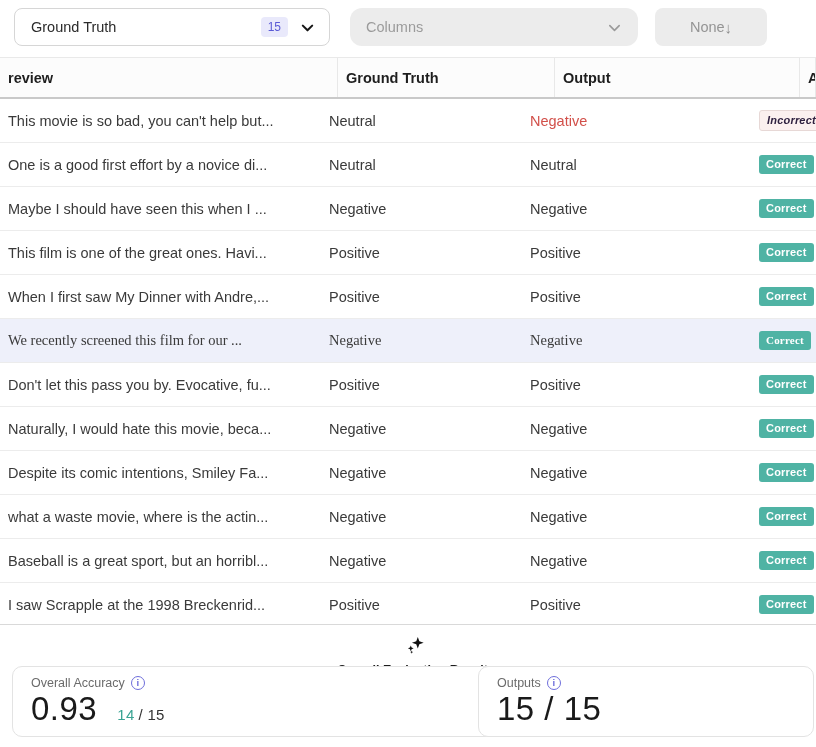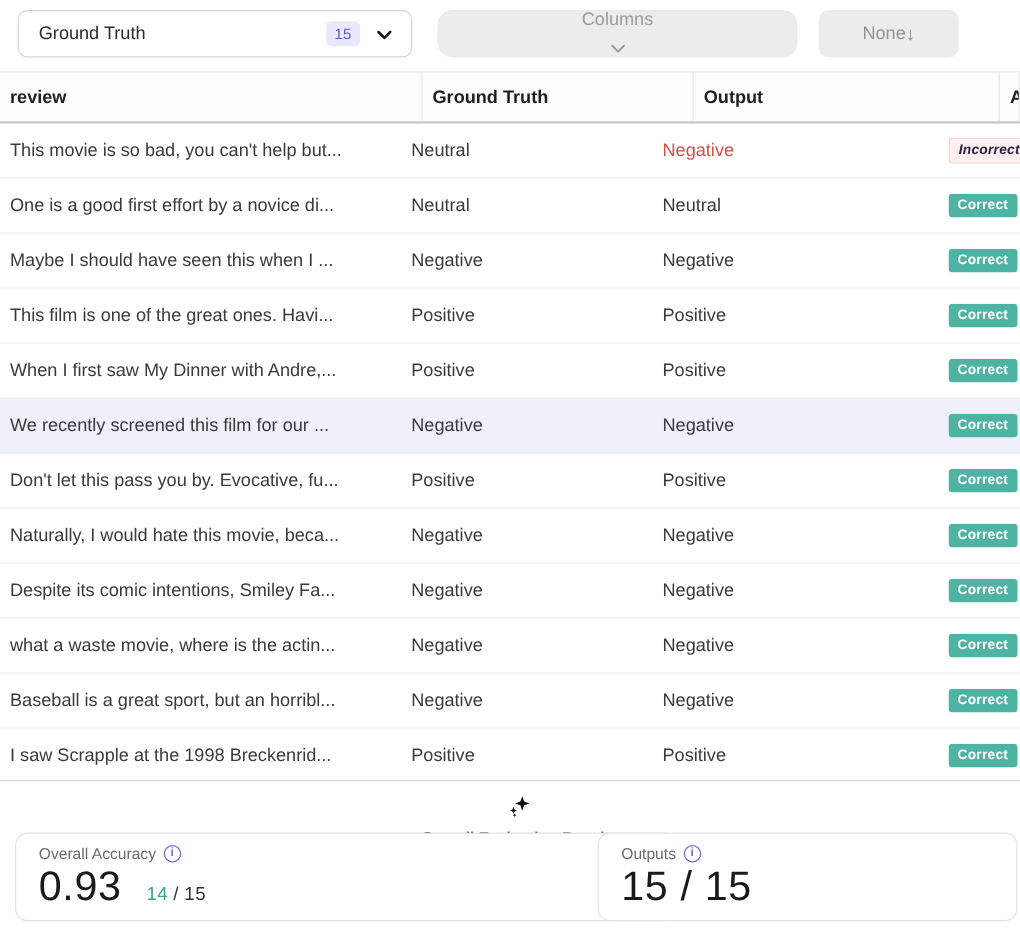--- a/index.html
+++ b/index.html
@@ -19,21 +19,21 @@
   .dd-ground-label { flex:1; font-size:14.5px; color:#2b2b2b; }
   .count-badge {
     background:#e9e9fb; color:#5b5bd6; font-size:12px; line-height:1;
     padding:4px 7px; border-radius:4px;
   }
   .chev-dark { color:#161616; display:flex; align-items:center; }
   .chev-gray { color:#9a9a9a; display:flex; align-items:center; }
   .dd-columns {
     position:absolute; left:350px; top:8px; width:288px; height:38px;
     background:#ececec; border-radius:12px;
-    display:flex; align-items:center; padding:0 16px; cursor:pointer;flex-direction:column;
+    display:flex; align-items:center; padding:0 16px; cursor:pointer;
   }
   .dd-columns-label { flex:1; font-size:14.5px; color:#9b9b9b; }
   .btn-none {
     position:absolute; left:655px; top:8px; width:112px; height:38px;
     background:#ececec; border-radius:8px;
     display:flex; align-items:center; justify-content:center;
     padding:0 18px; font-size:14.5px; color:#949494; cursor:pointer;
   }
   .sort-arrow { font-size:15px; color:#8d8d8d; }
 
@@ -50,21 +50,21 @@
   }
   .th + .th { border-left:1px solid #e8e8e8; }
   .th:last-child { border-right:1px solid #e8e8e8; }
 
   .tbody {}
   .tr {
     display:grid; grid-template-columns:305px 185px 213px 1fr;
     height:44px; align-items:center; border-bottom:1px solid #ececec;
     background:#fff; cursor:pointer;gap:16px;
   }
-  .tr.highlight { background:#eef0fa; }
+  .tr.highlight { background:#eef0fa;font-family:Liberation Serif, serif; }
   .td {
     padding-left:8px; font-size:14.5px; color:#3a3a3a;
     white-space:nowrap; overflow:hidden;
   }
   .td-out.neg { color:#d2504a; }
   .badge {
     display:inline-block; font-size:11px; font-weight:700; line-height:1;
     padding:4px 7px; border-radius:3px; letter-spacing:.2px;
   }
   .badge.correct   { background:#4fb3a4; color:#ffffff; }

